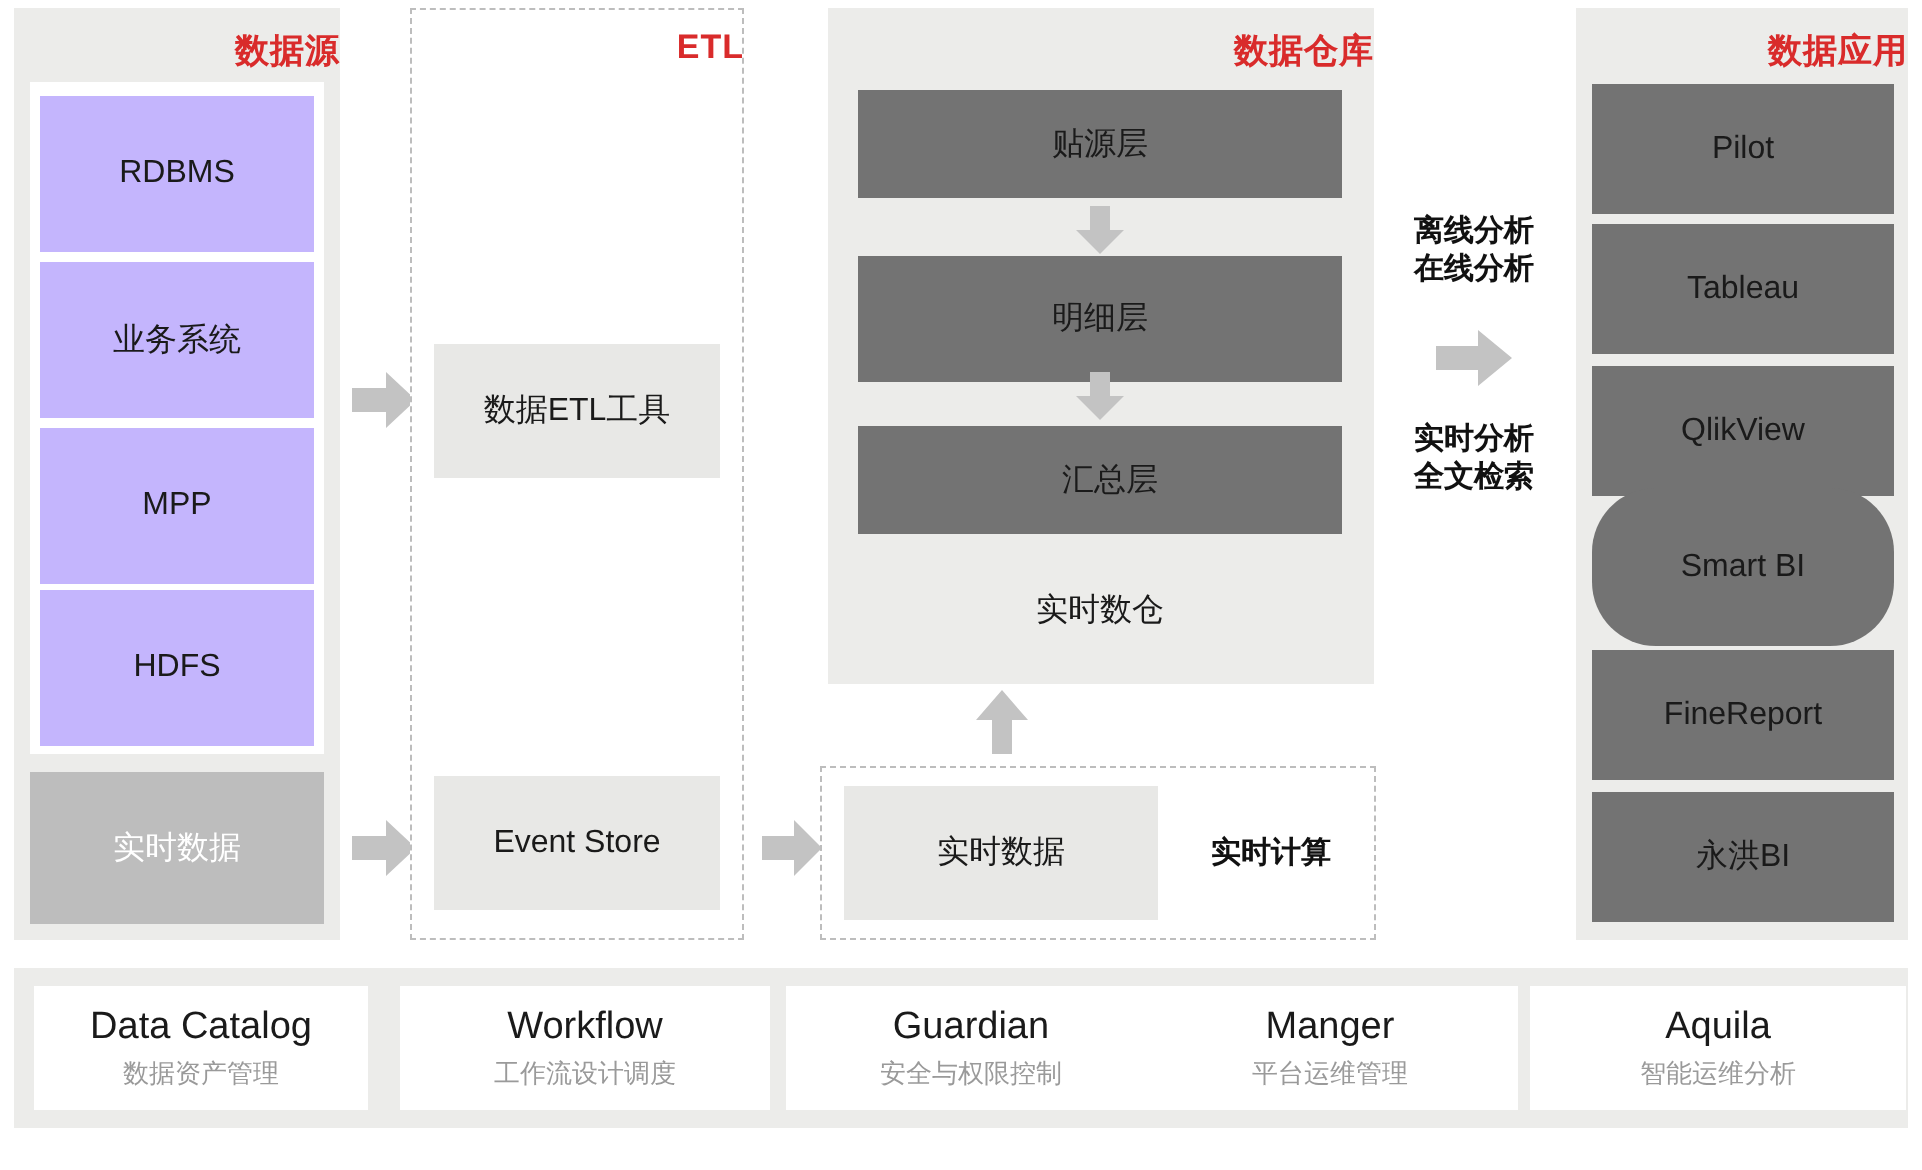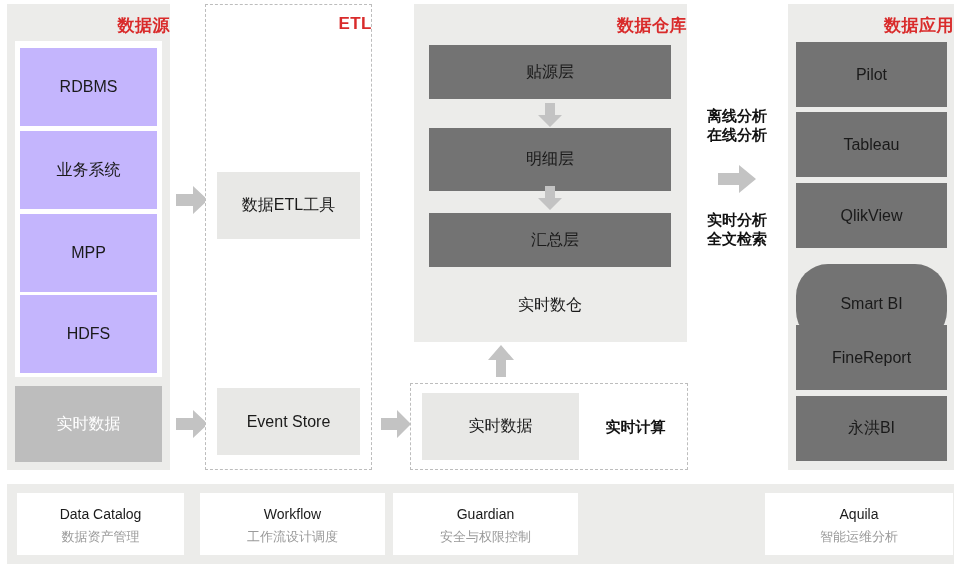--- a/index.html
+++ b/index.html
@@ -99,21 +99,21 @@
   .footer-card {
     position: absolute;
     background: #ffffff;
     box-sizing: border-box;
     display: flex;
     flex-direction: column;
     align-items: center;
     justify-content: center;
   }
   .footer-title {
-    font-size: 14px;
+    font-size: 19px;
     color: #1a1a1a;
     line-height: 24px;
   }
   .footer-sub {
     font-size: 13px;
     color: #9a9a9a;
     line-height: 20px;
     margin-top: 1px;
   }
 </style>
@@ -231,21 +231,21 @@
 
   <div class="box box-white" style="left:796px; top:42px; width:151px; height:65px;">
     <span>Pilot</span>
   </div>
   <div class="box box-white" style="left:796px; top:112px; width:151px; height:65px;">
     <span>Tableau</span>
   </div>
   <div class="box box-white" style="left:796px; top:183px; width:151px; height:65px;">
     <span>QlikView</span>
   </div>
-  <div class="box box-white" style="left:796px; top:264px; width:151px; height:79px;border-radius:32px;">
+  <div class="box box-white" style="left:796px; top:244px; width:151px; height:79px;border-radius:32px;">
     <span>Smart BI</span>
   </div>
   <div class="box box-white" style="left:796px; top:325px; width:151px; height:65px;">
     <span>FineReport</span>
   </div>
   <div class="box box-white" style="left:796px; top:396px; width:151px; height:65px;">
     <span>永洪BI</span>
   </div>
 
   <div class="footer-band" style="left:7px; top:484px; width:947px; height:80px;"></div>
@@ -255,18 +255,22 @@
     <div class="footer-sub">数据资产管理</div>
   </div>
   <div class="footer-card" style="left:200px; top:493px; width:185px; height:62px;">
     <div class="footer-title">Workflow</div>
     <div class="footer-sub">工作流设计调度</div>
   </div>
   <div class="footer-card" style="left:393px; top:493px; width:185px; height:62px;">
     <div class="footer-title">Guardian</div>
     <div class="footer-sub">安全与权限控制</div>
   </div>
+  <div class="footer-card" style="left:571px; top:493px; width:188px; height:62px;">
+    <div class="footer-title">Manger</div>
+    <div class="footer-sub">平台运维管理</div>
+  </div>
   <div class="footer-card" style="left:765px; top:493px; width:188px; height:62px;">
     <div class="footer-title">Aquila</div>
     <div class="footer-sub">智能运维分析</div>
   </div>
 
 </div>
 
 </body></html>

